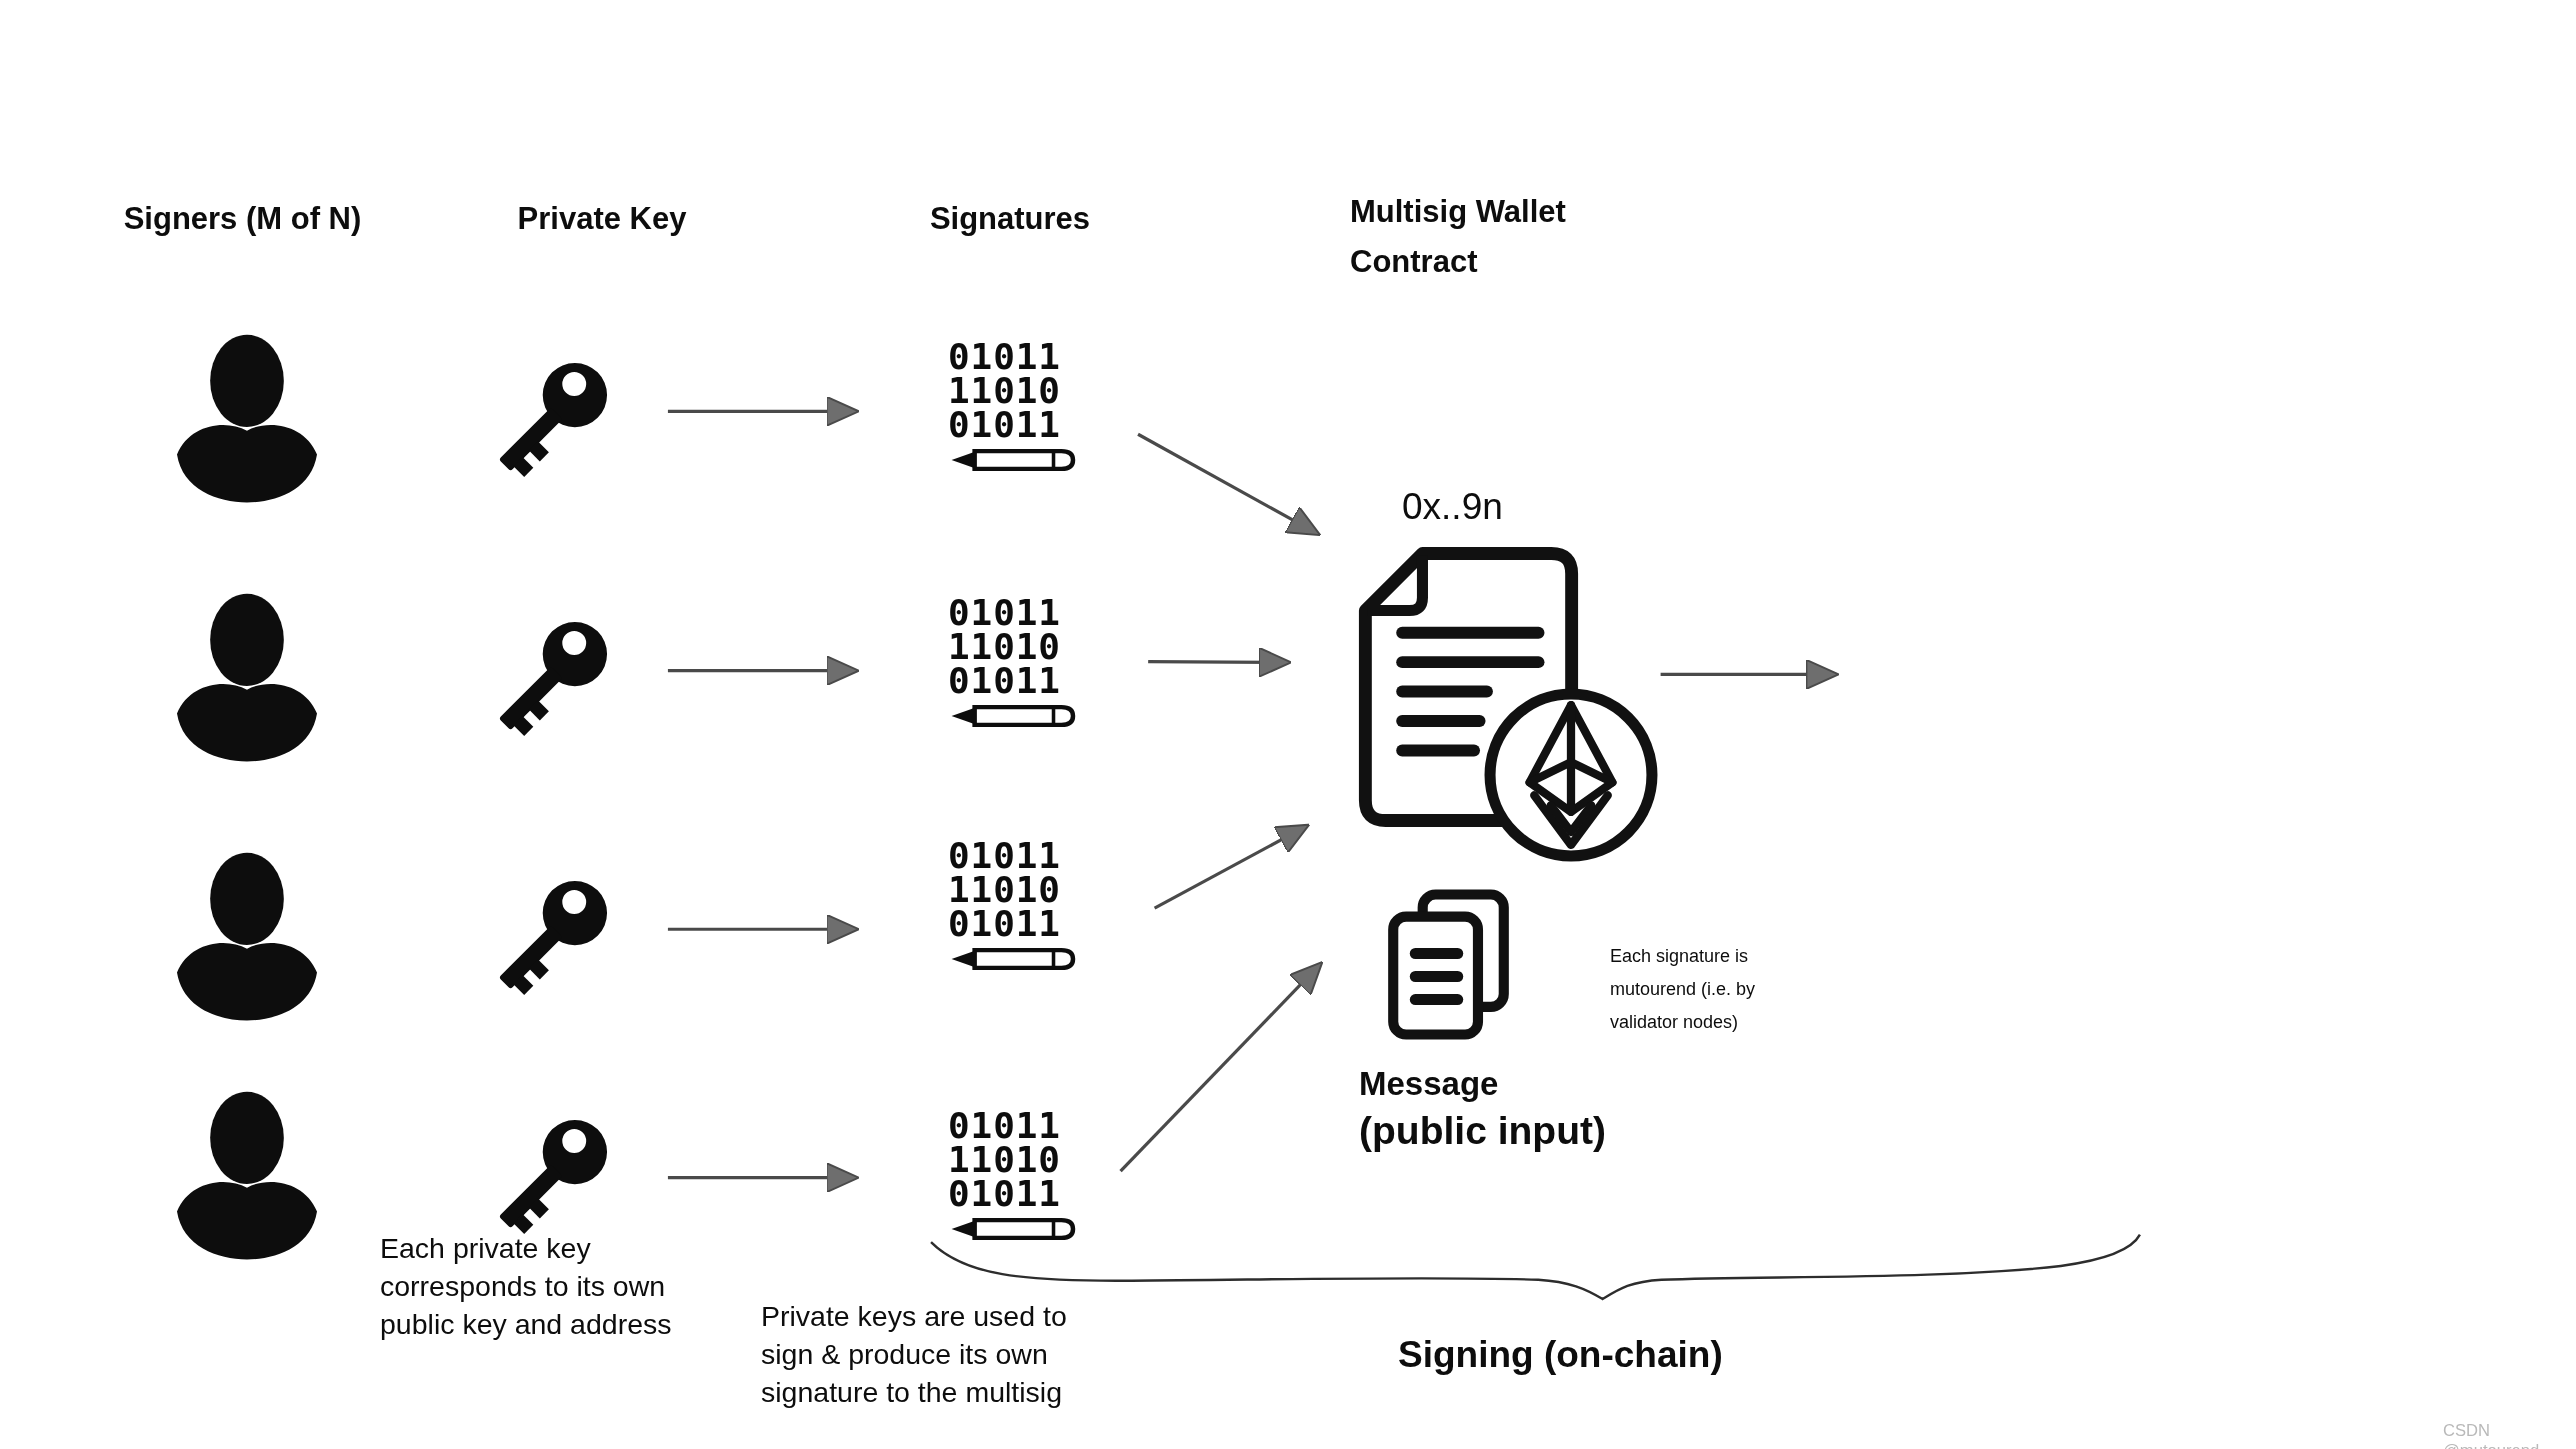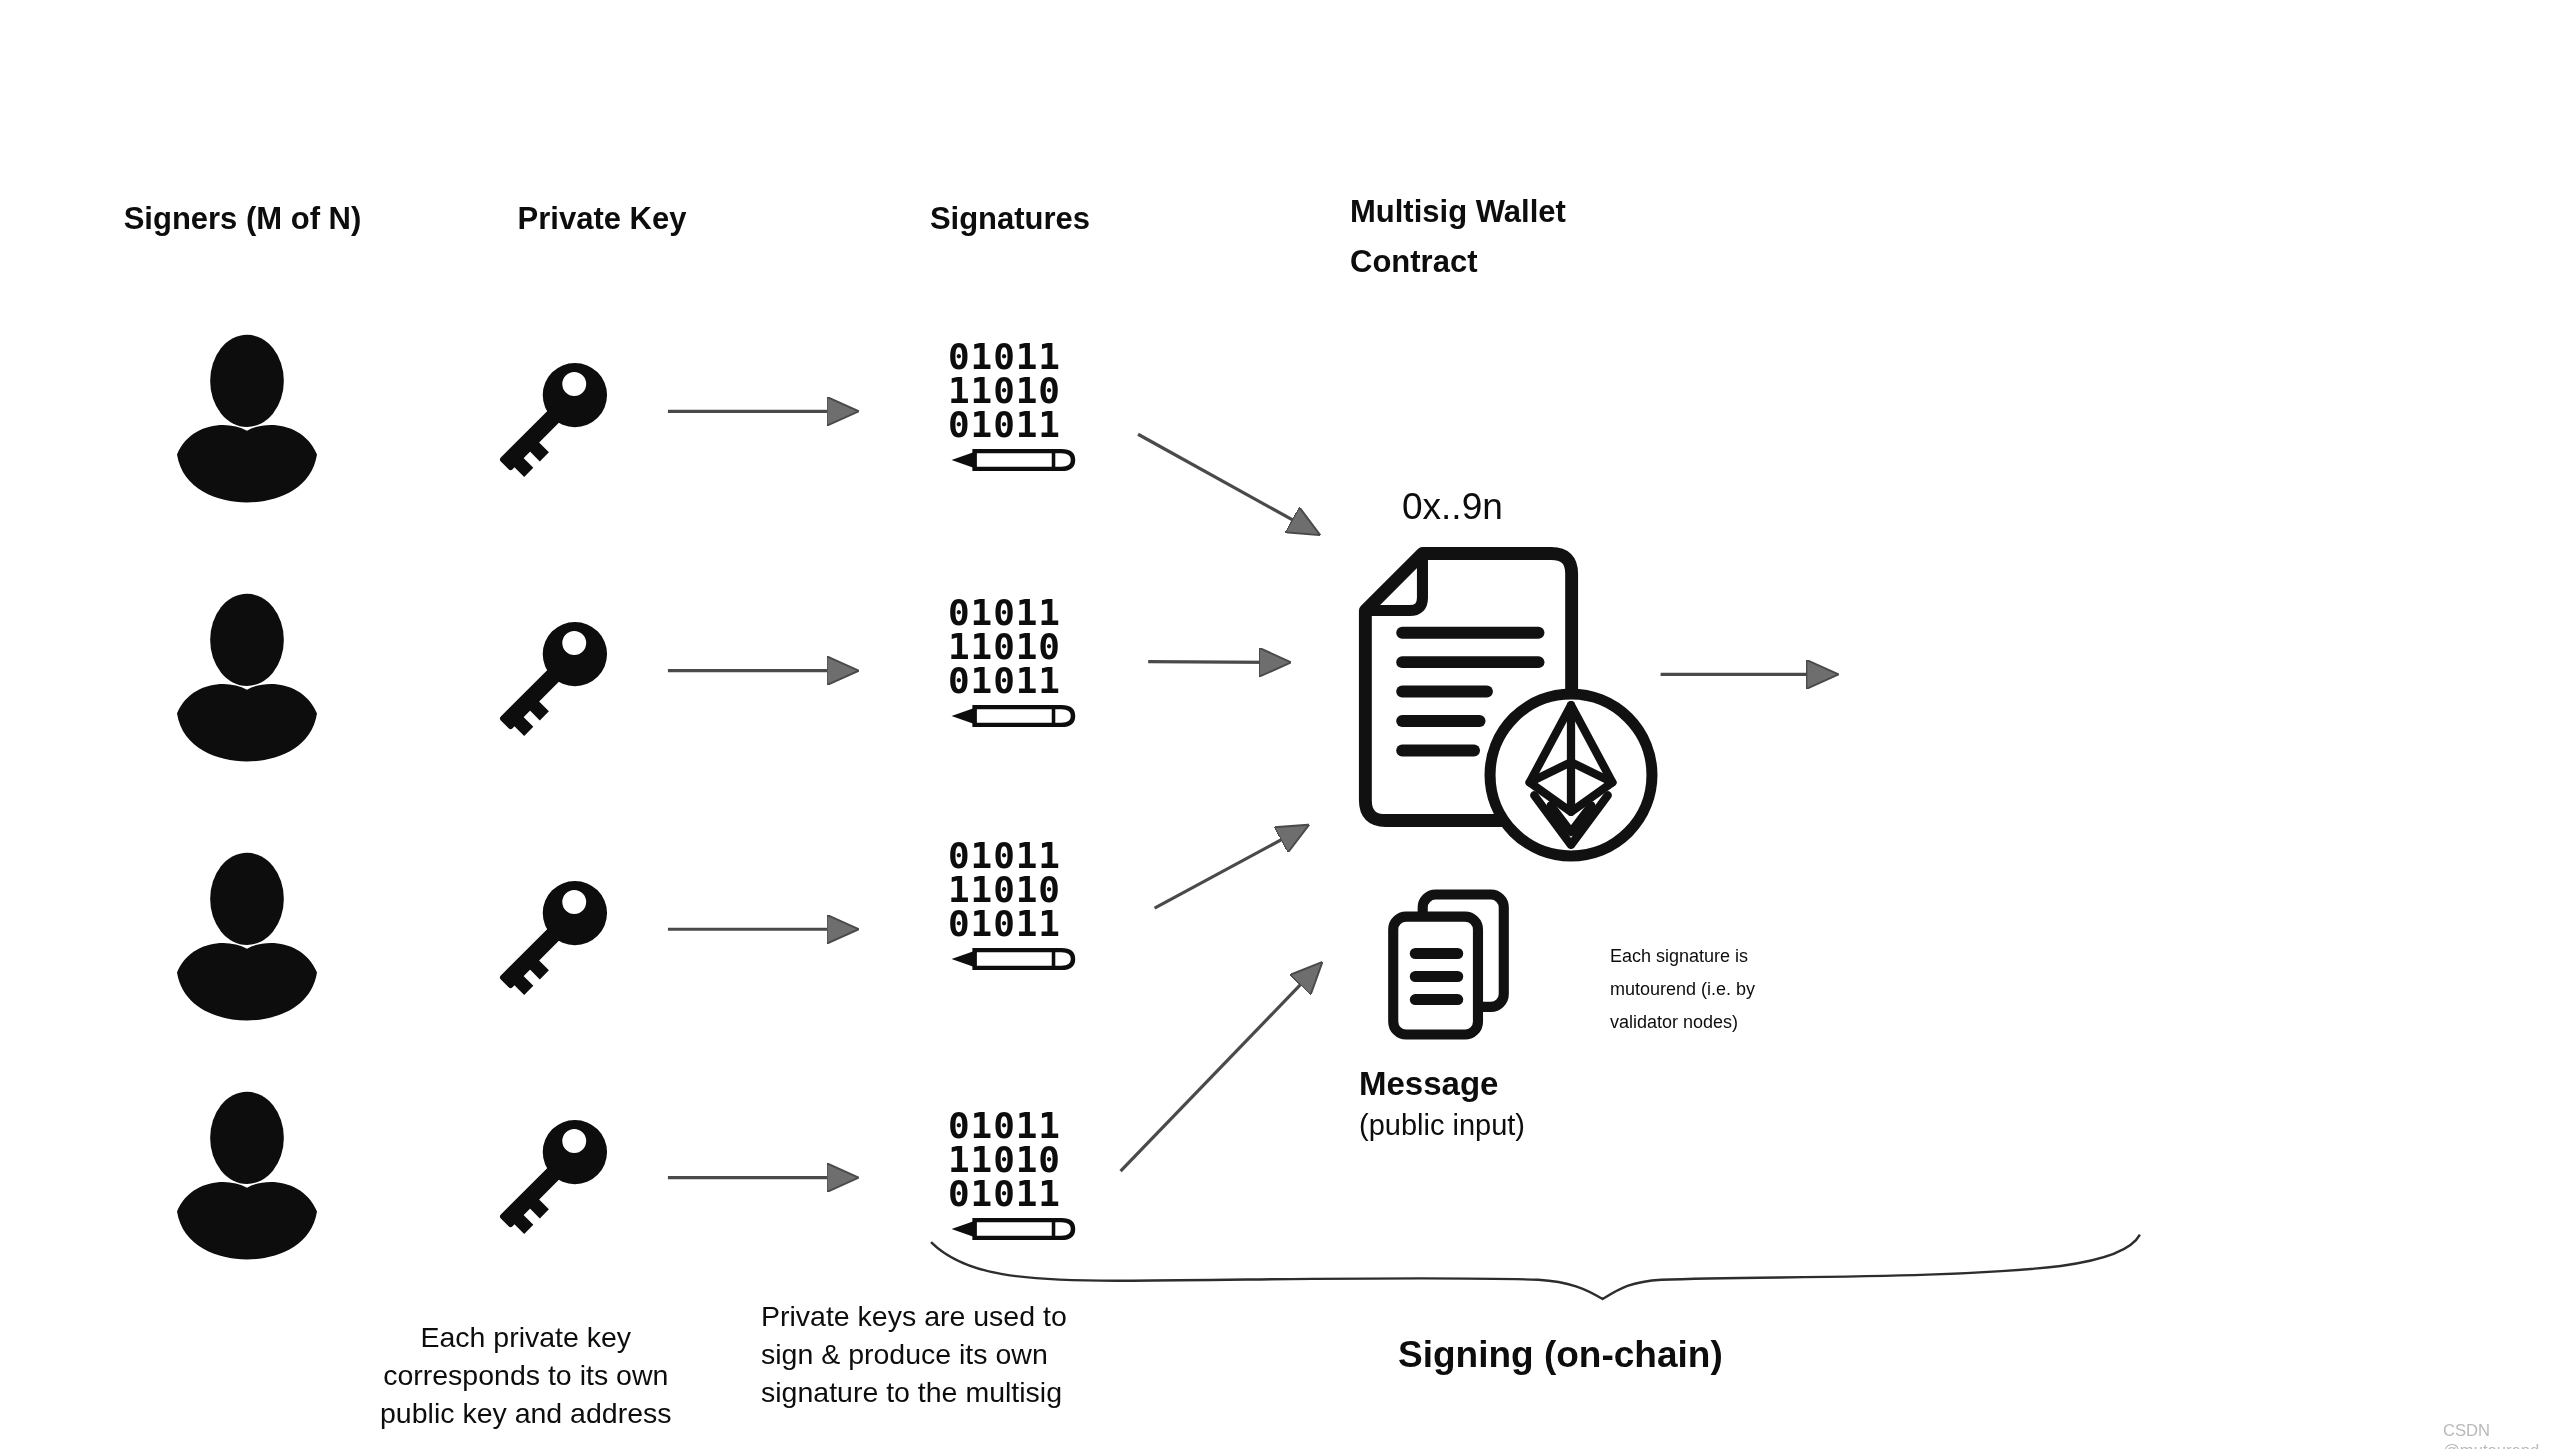--- a/index.html
+++ b/index.html
@@ -13,21 +13,21 @@
   .colhead.left{text-align:left;line-height:50px;}
   .binary{
     font-family:"DejaVu Sans Mono", monospace;font-weight:bold;
     font-size:36px;line-height:34px;letter-spacing:0.9px;white-space:pre;
   }
   .addr{font-size:37px;margin-top:20px;}
   .bold40{font-size:37px;font-weight:bold;line-height:51px;}
   .note{font-size:18px;line-height:33px;margin-top:40px;}
   .caption{font-size:28.5px;line-height:38px;}
   .msg-label{font-size:33px;font-weight:bold;}
-  .msg-sub{font-size:29px;}
+  .msg-sub{font-size:39px;font-weight:bold;}
   .signing{font-size:37px;font-weight:bold;}
   .watermark{font-size:16.6px;color:#b9b9b9;}
   svg{display:block;}
 </style>
 </head>
 <body>
 
 <div id="stage">
 
 
@@ -215,21 +215,21 @@
 
   <div class="abs note" style="left:1610px;top:900px;">
     <div>Each signature is</div>
     <div>mutourend (i.e. by</div>
     <div>validator nodes)</div>
   </div>
 
   <div class="abs msg-label" style="left:1359px;top:1065px;">Message</div>
   <div class="abs msg-sub" style="left:1359px;top:1109px;">(public input)</div>
 
-  <div class="abs caption" style="left:380px;top:1318px;text-align:center;">
+  <div class="abs caption" style="left:380px;top:1229px;">
     <div>Each private key</div>
     <div>corresponds to its own</div>
     <div>public key and address</div>
   </div>
   <div class="abs caption" style="left:761px;top:1297px;">
     <div>Private keys are used to</div>
     <div>sign &amp; produce its own</div>
     <div>signature to the multisig</div>
   </div>
 

